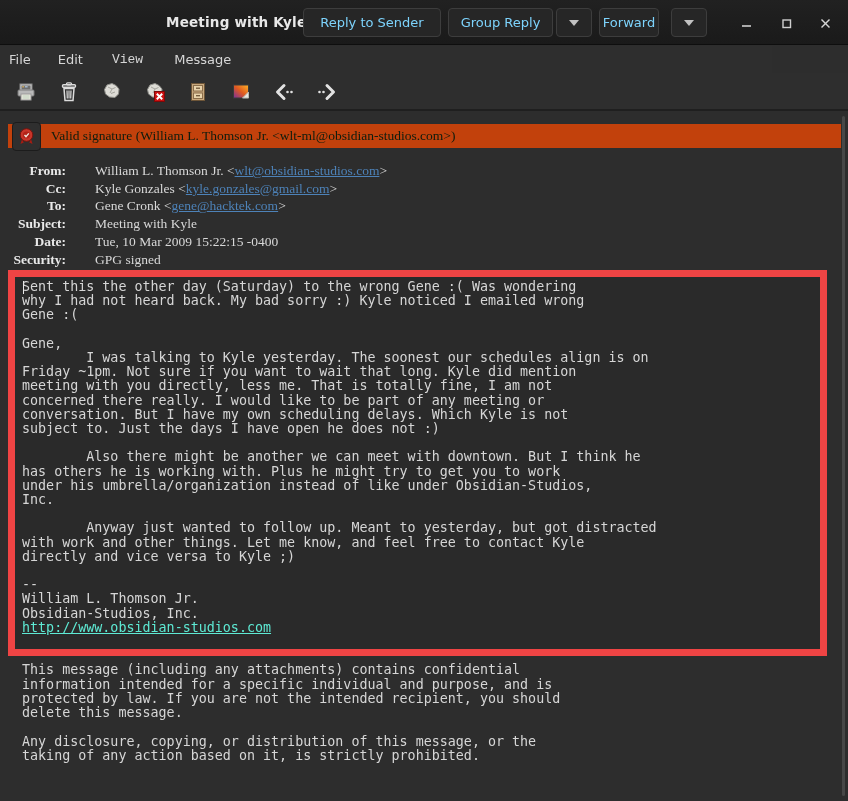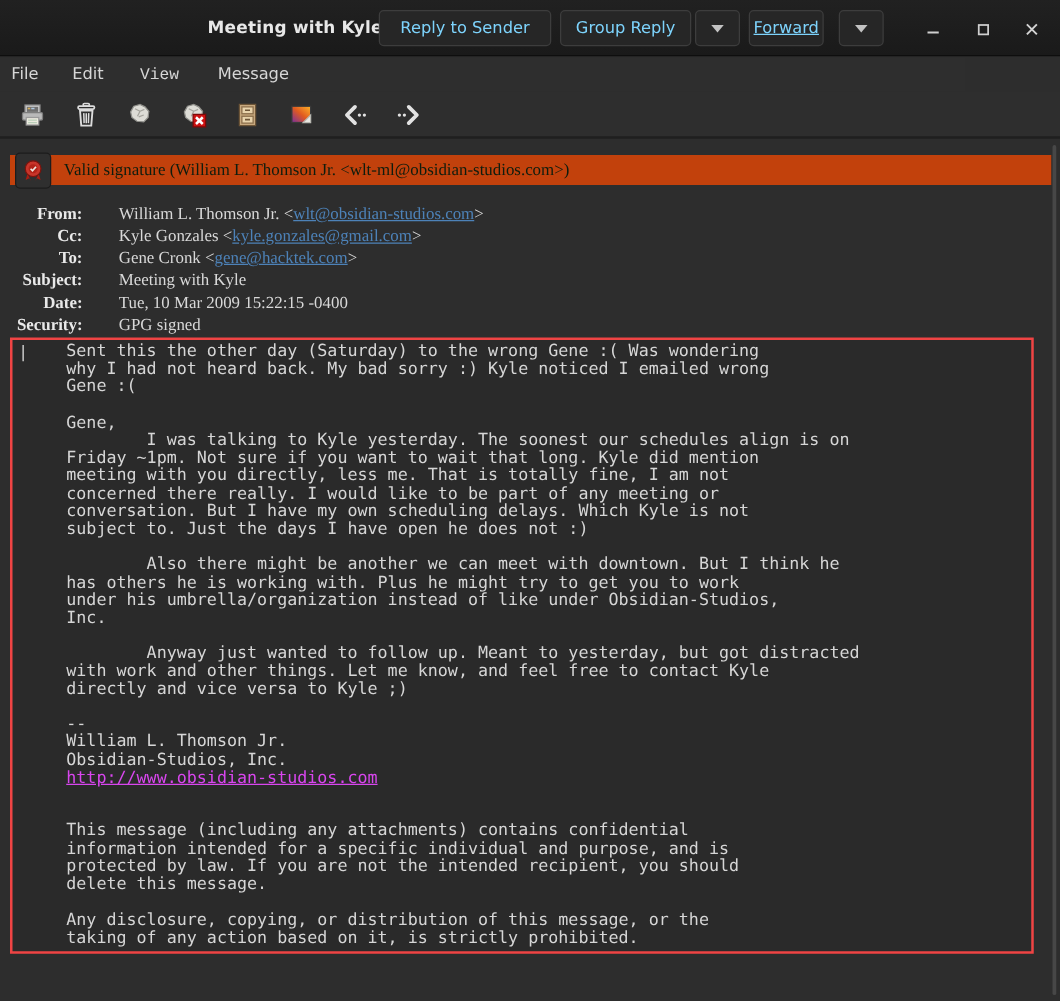--- a/index.html
+++ b/index.html
@@ -70,30 +70,30 @@
   
   .headers { position:absolute; left:8px; top:162px; width:812px;
     font-family:"Liberation Serif", serif; font-size:13.5px; }
   .hdr-row { display:flex; line-height:17.7px;gap:12px; }
   .hdr-label { width:58px; text-align:right; font-weight:bold; color:#e9e9e9;
     flex:none; }
   .hdr-value { margin-left:17px; color:#d8d8d8; white-space:nowrap; }
   .hdr-value a { color:#4d82b8; text-decoration:underline; cursor:pointer; }
   
   .msg-body {
-    position:absolute; left:8px; top:270px; width:819px; height:493px;
-    background:#2a2a2a; border:2px solid #ef4444;padding-left:36px;
+    position:absolute; left:8px; top:270px; width:819px; height:386px;
+    background:#2a2a2a; border:7px solid #ef4444;
   }
   .msg-pre {
     margin:0; padding:3px 0 0 7px;
     font-family:"DejaVu Sans Mono", monospace;
     font-size:13.35px; line-height:14.2px; color:#d6d6d6;
     white-space:pre;
   }
-  .msg-pre a { color:#d946ef; text-decoration:underline; cursor:pointer; }
+  .msg-pre a { color:#5eead4; text-decoration:underline; cursor:pointer; }
   .caret {
     position:absolute; left:8px; top:4px; width:1px; height:13px;
     background:#e8e8e8;
   }
   
   .scrollbar {
     position:absolute; left:842px; top:116px; width:3px; height:680px;
     background:#474747; border-radius:2px;
   }
 </style>
@@ -109,21 +109,21 @@
       <span>Reply to Sender</span>
     </div>
 
     <div class="tb-btn" style="left:448px; width:105px;">
       <span>Group Reply</span>
     </div>
     <div class="tb-btn" style="left:556px; width:36px;">
       <span class="arrow-down"></span>
     </div>
 
-    <div class="tb-btn" style="left:599px; width:60px;text-decoration:underline;">
+    <div class="tb-btn" style="left:599px; width:60px;">
       <span>Forward</span>
     </div>
     <div class="tb-btn" style="left:671px; width:36px;">
       <span class="arrow-down"></span>
     </div>
 
     <div class="winctl" style="left:736px;">
       <svg width="13" height="13" viewBox="0 0 13 13">
         <line x1="2" y1="9" x2="11" y2="9" stroke="#cfcfcf" stroke-width="1.6"></line>
       </svg>

